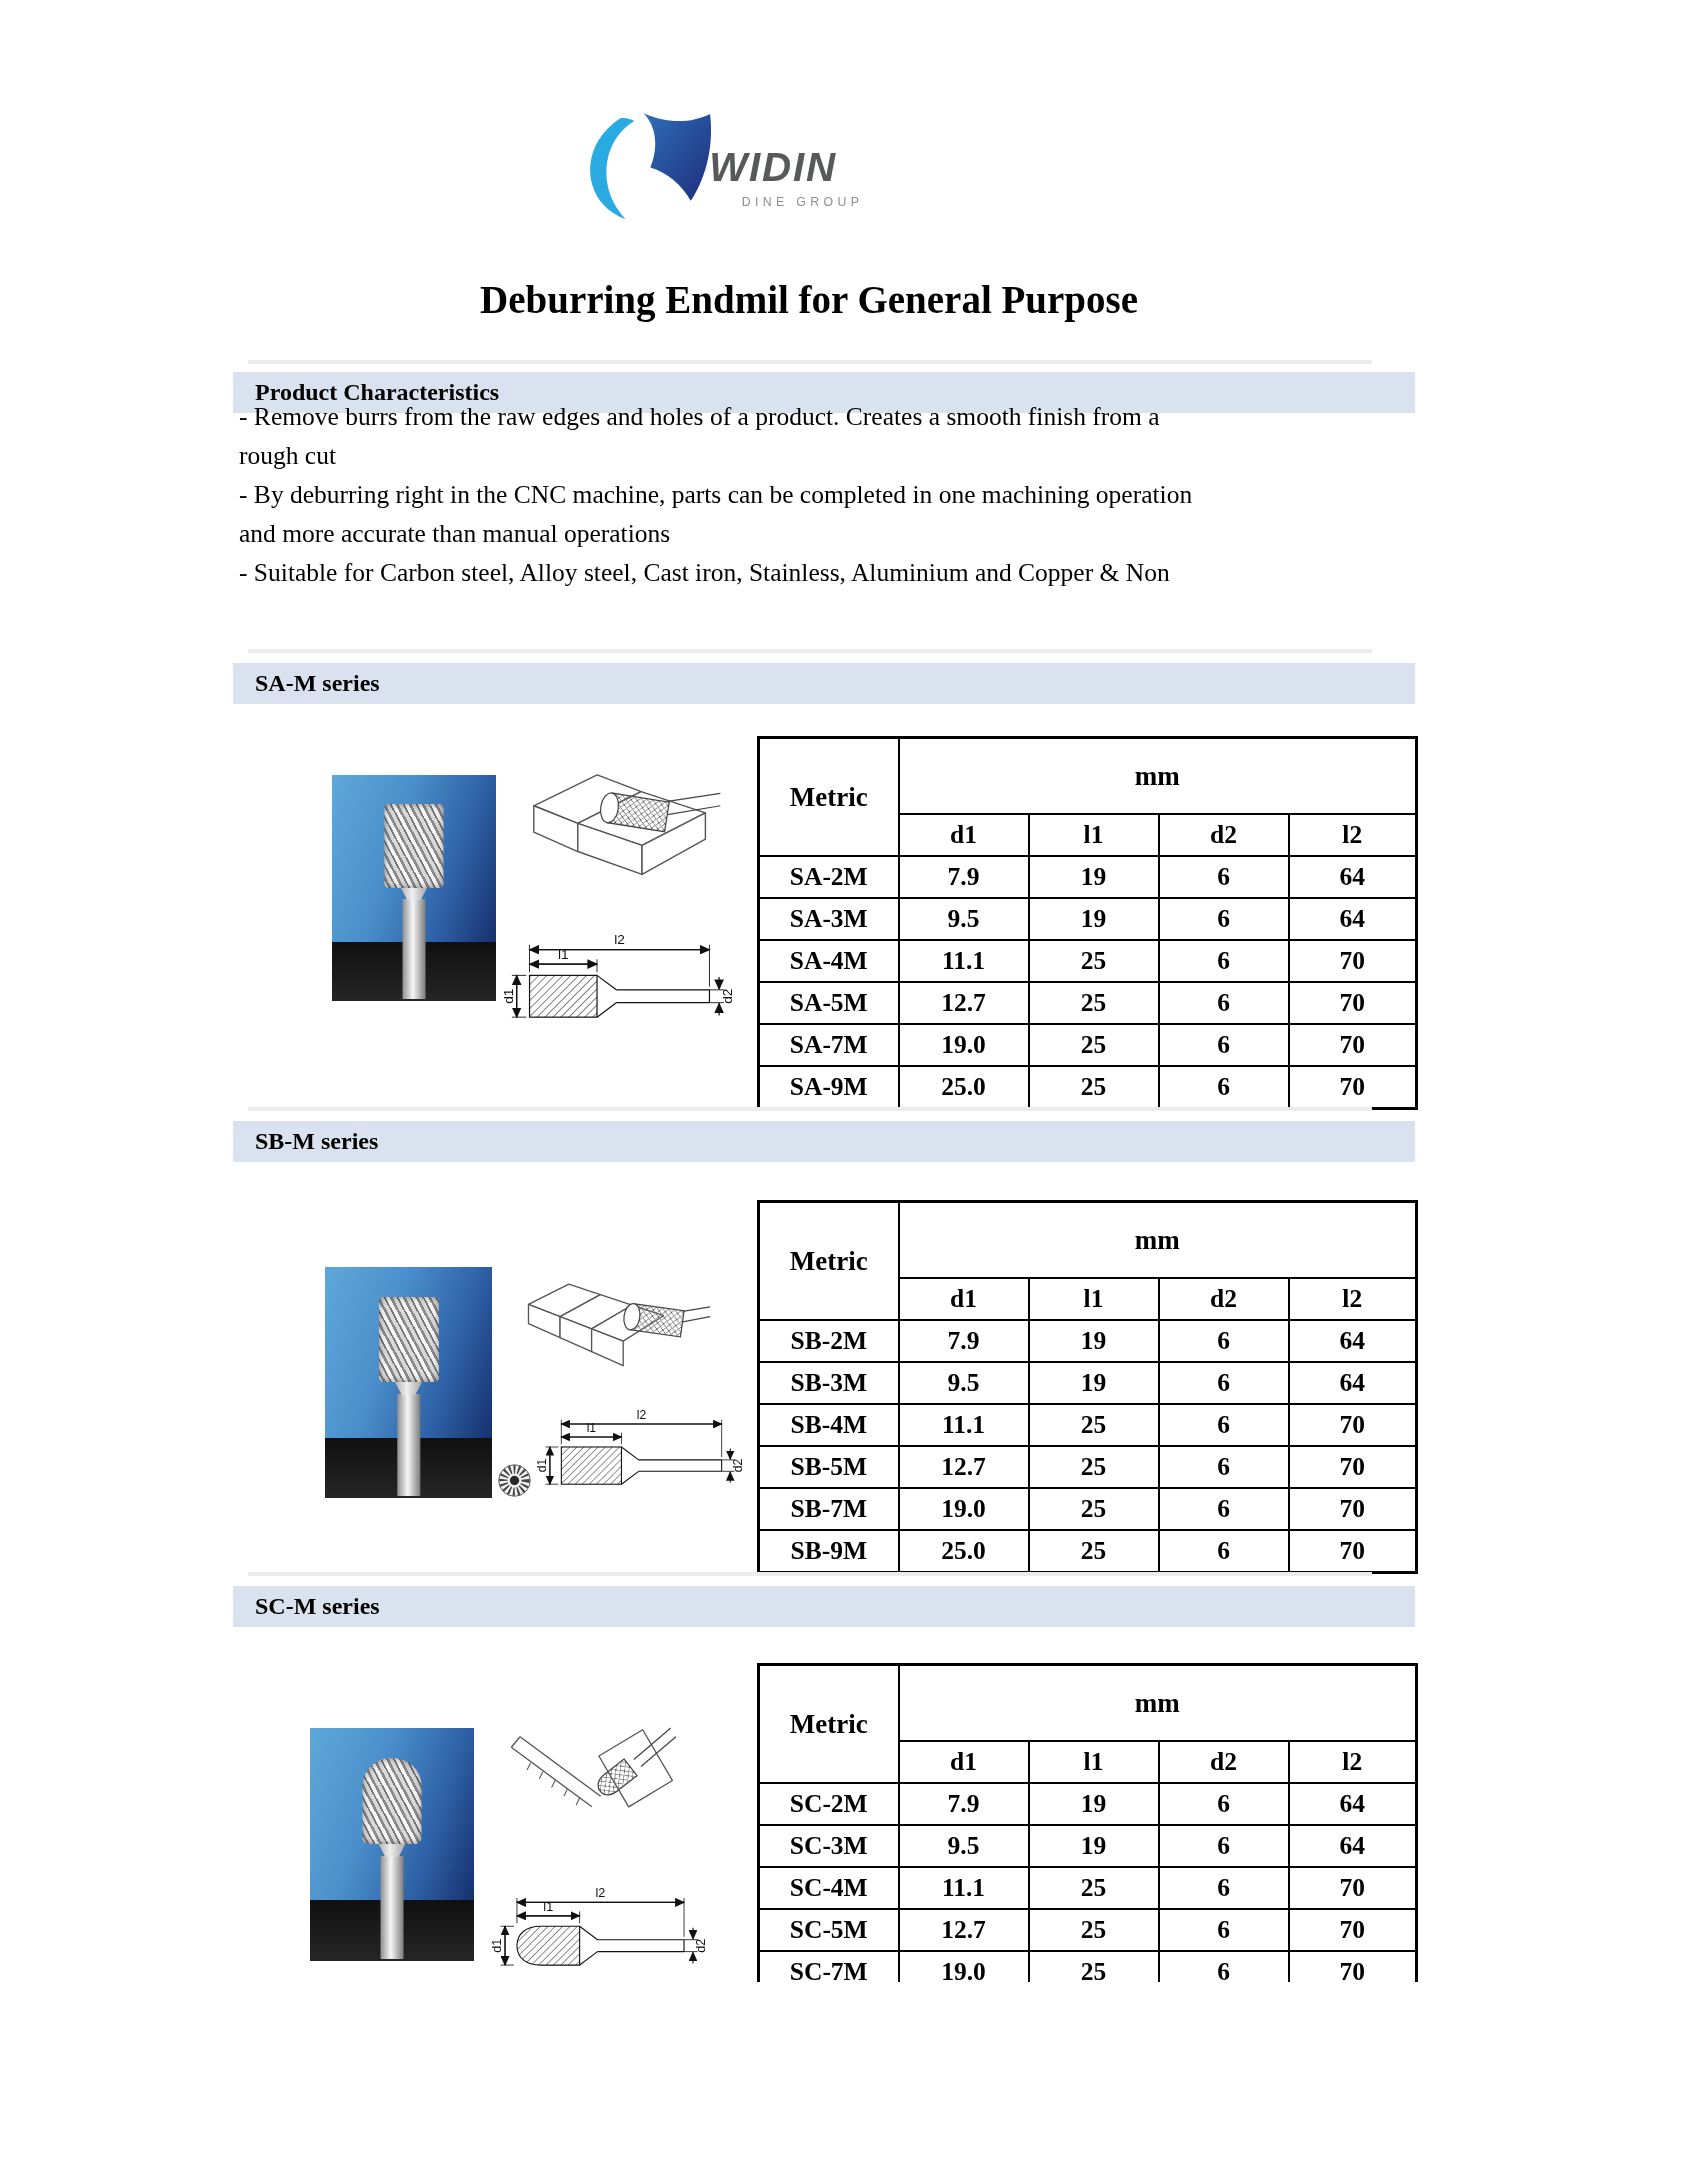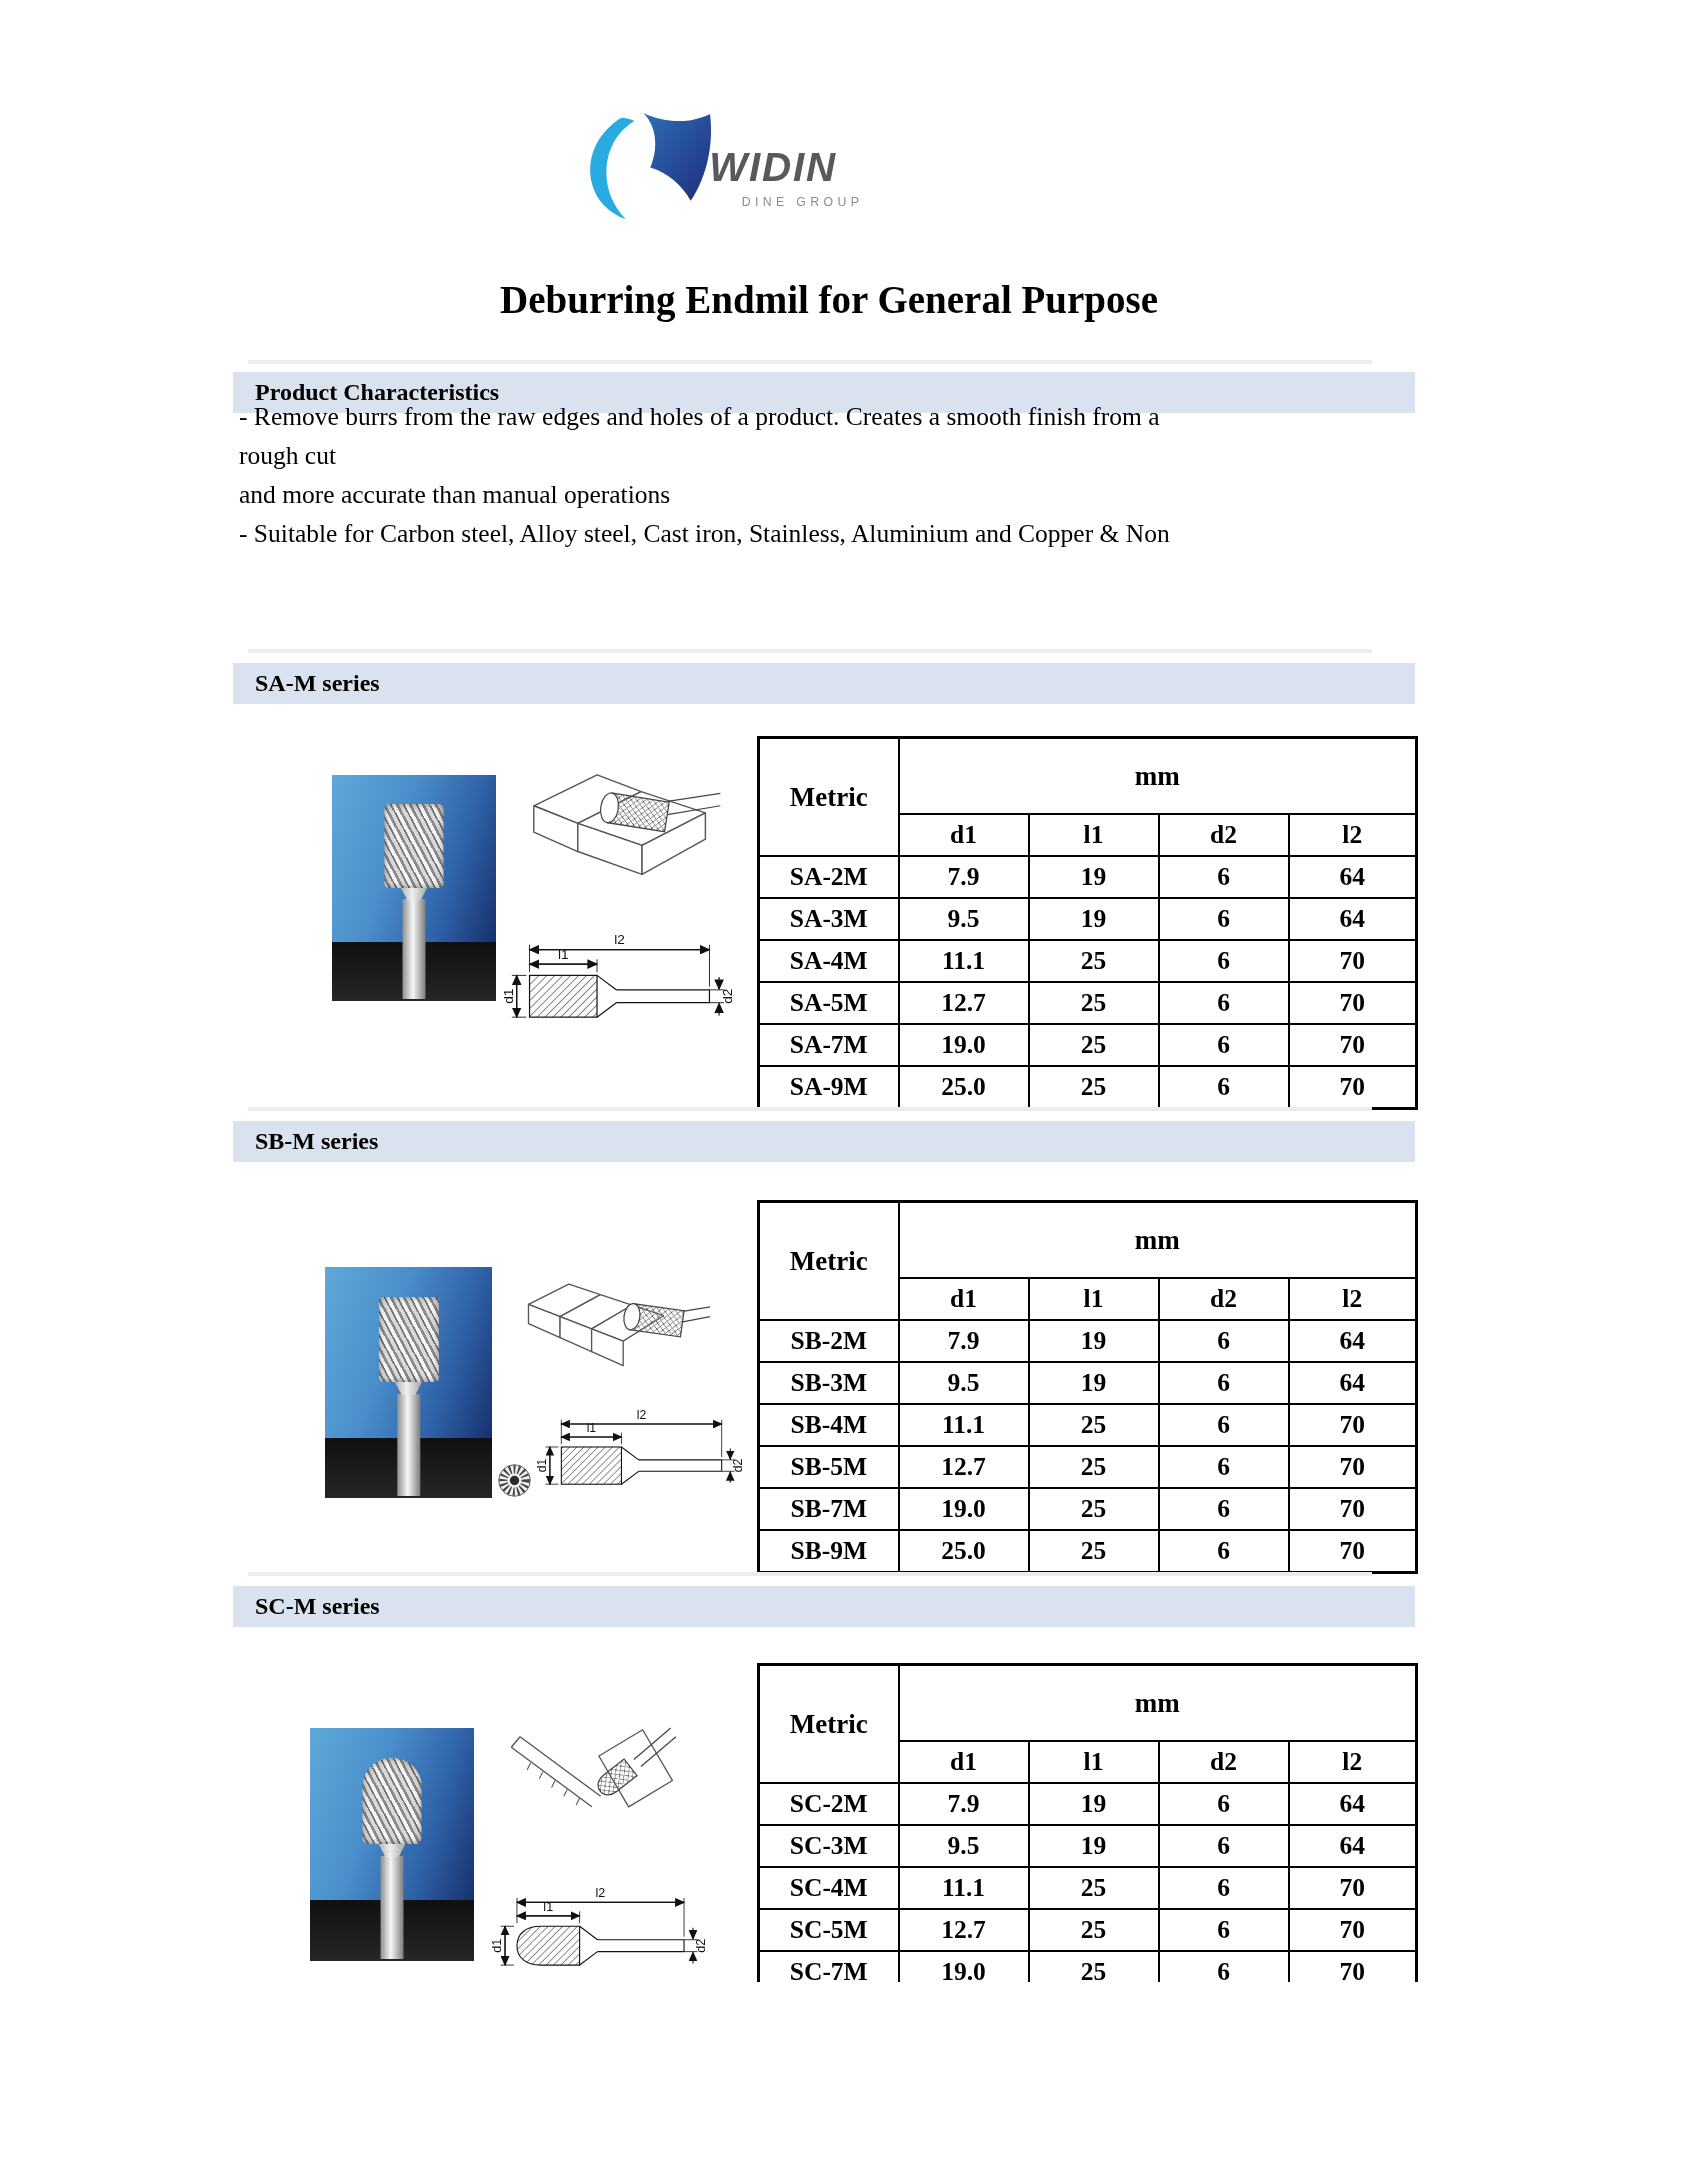--- a/index.html
+++ b/index.html
@@ -3,21 +3,21 @@
 <meta charset="utf-8">
 <style>
   html,body{margin:0;padding:0;background:#fff;}
   .page{position:relative;width:1685px;height:1982px;background:#ffffff;
         font-family:"Liberation Serif",serif;color:#000;overflow:hidden;}
 
   
   .logo{position:absolute;left:566px;top:104px;width:303px;height:119px;}
 
   
-  .title{position:absolute;left:238px;top:277px;width:1182px;text-align:center;
+  .title{position:absolute;left:218px;top:277px;width:1182px;text-align:center;
          font-size:39px;font-weight:bold;white-space:nowrap;}
 
   
   .smudge{position:absolute;left:248px;width:1124px;height:4.4px;background:#ececec;}
 
   
   .sec-bar{position:absolute;left:233px;width:1182px;height:41px;background:#d9e2ee;
            font-size:24px;font-weight:bold;line-height:41px;padding-left:22px;
            box-sizing:border-box;white-space:nowrap;}
 
@@ -77,20 +77,21 @@
   </svg>
 
   <div class="title">Deburring Endmil for General Purpose</div>
 
   <div class="smudge" style="top:360px"></div>
   <div class="sec-bar" style="top:372px">Product Characteristics</div>
 
   <div class="bullets">
     <div>- Remove burrs from the raw edges and holes of a product. Creates a smooth finish from a</div>
     <div>rough cut</div>
+    <div>- By deburring right in the CNC machine, parts can be completed in one machining operation</div>
     <div>and more accurate than manual operations</div>
     <div>- Suitable for Carbon steel, Alloy steel, Cast iron, Stainless, Aluminium and Copper &amp; Non</div>
   </div>
 
   <div class="smudge" style="top:649px"></div>
   <div class="sec-bar" style="top:663px">SA-M series</div>
 
   <div class="photo" style="left:332px;top:775px;width:164px;height:226px">
     <div class="ground"></div>
     <div class="t-shank"></div>

